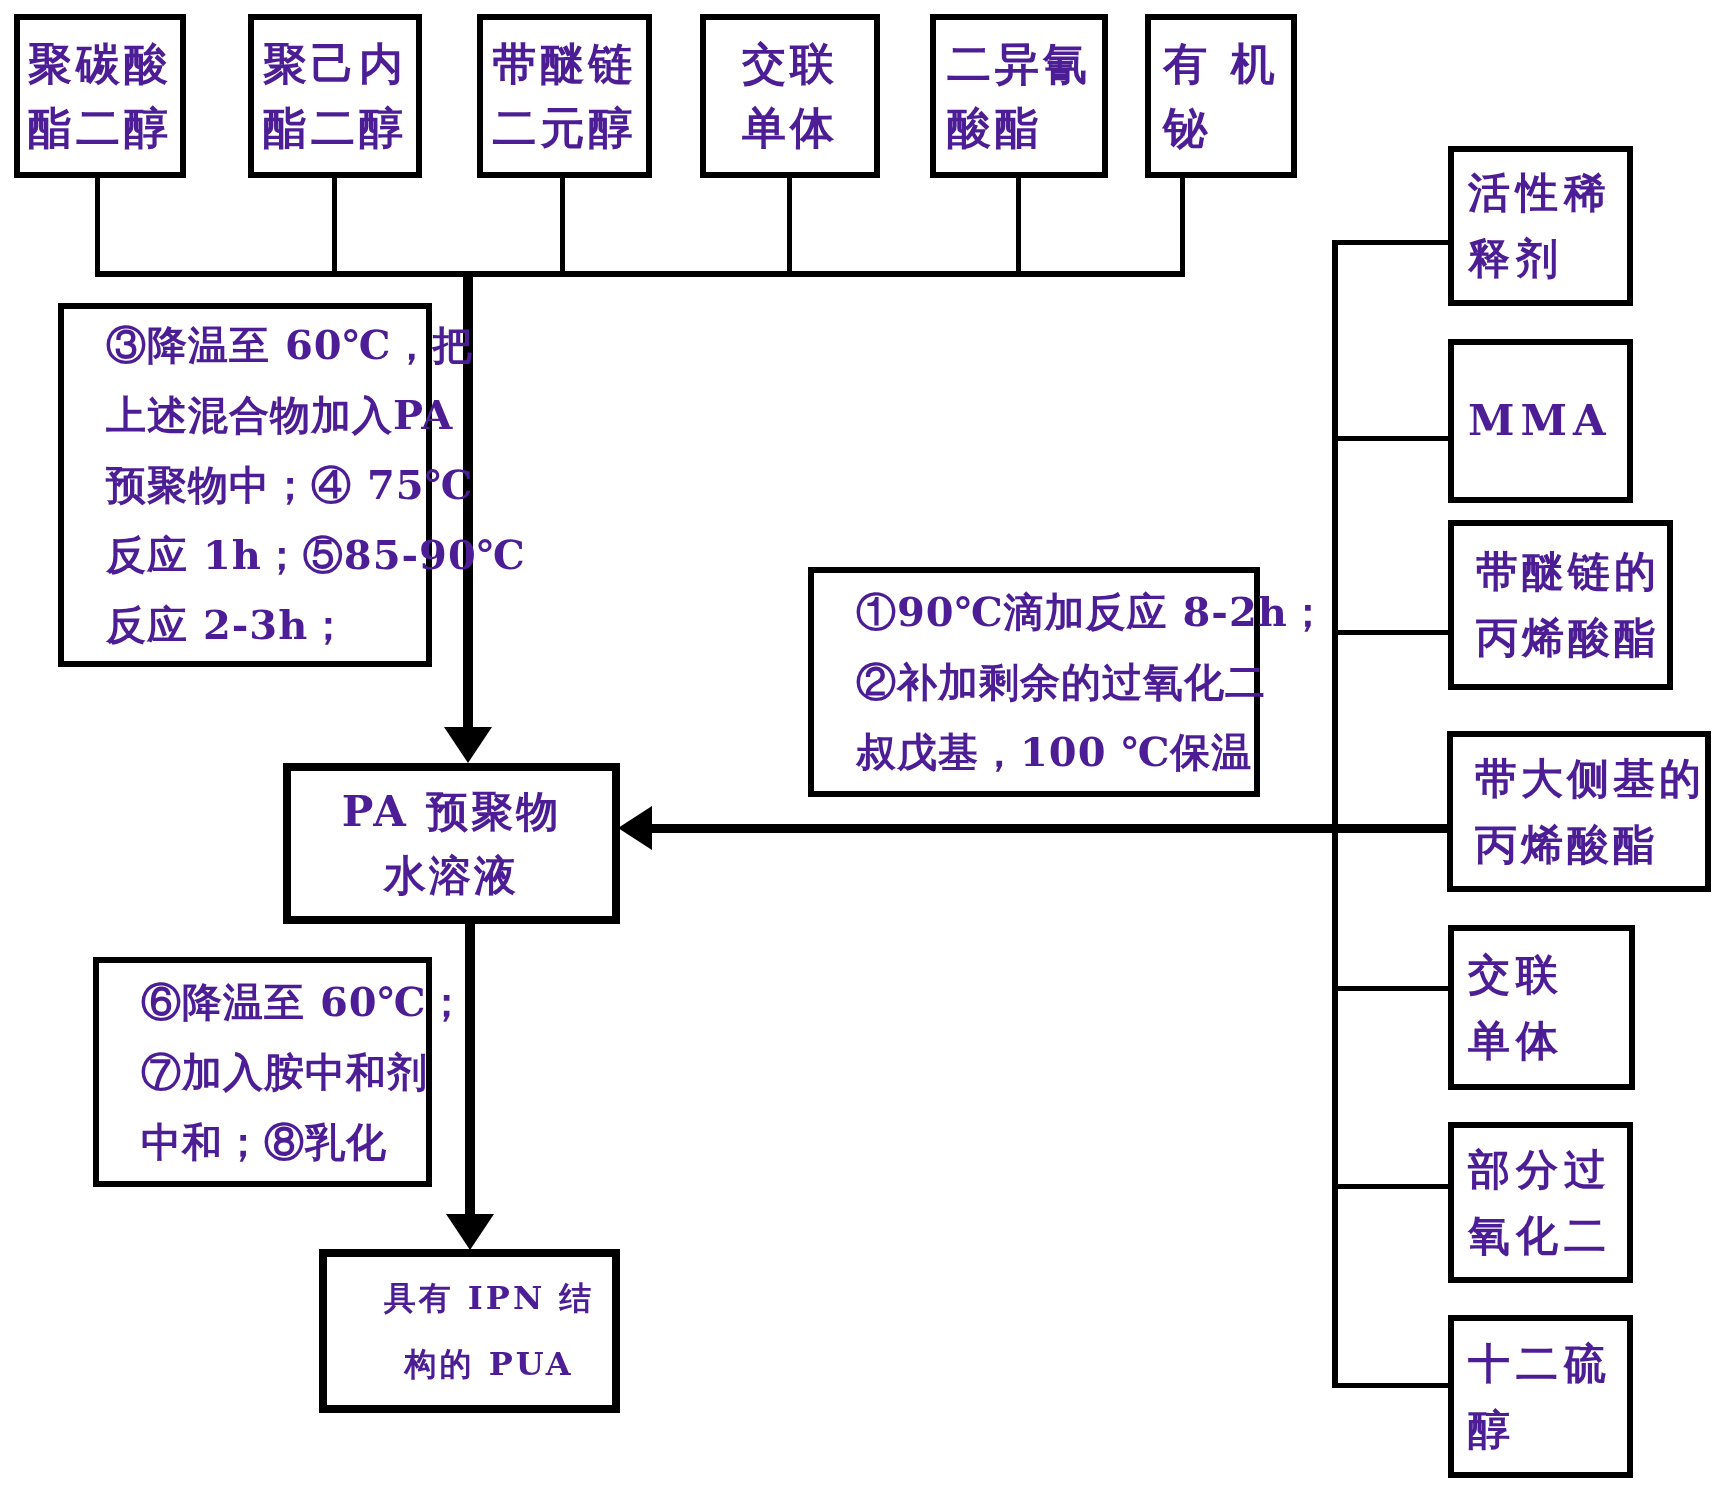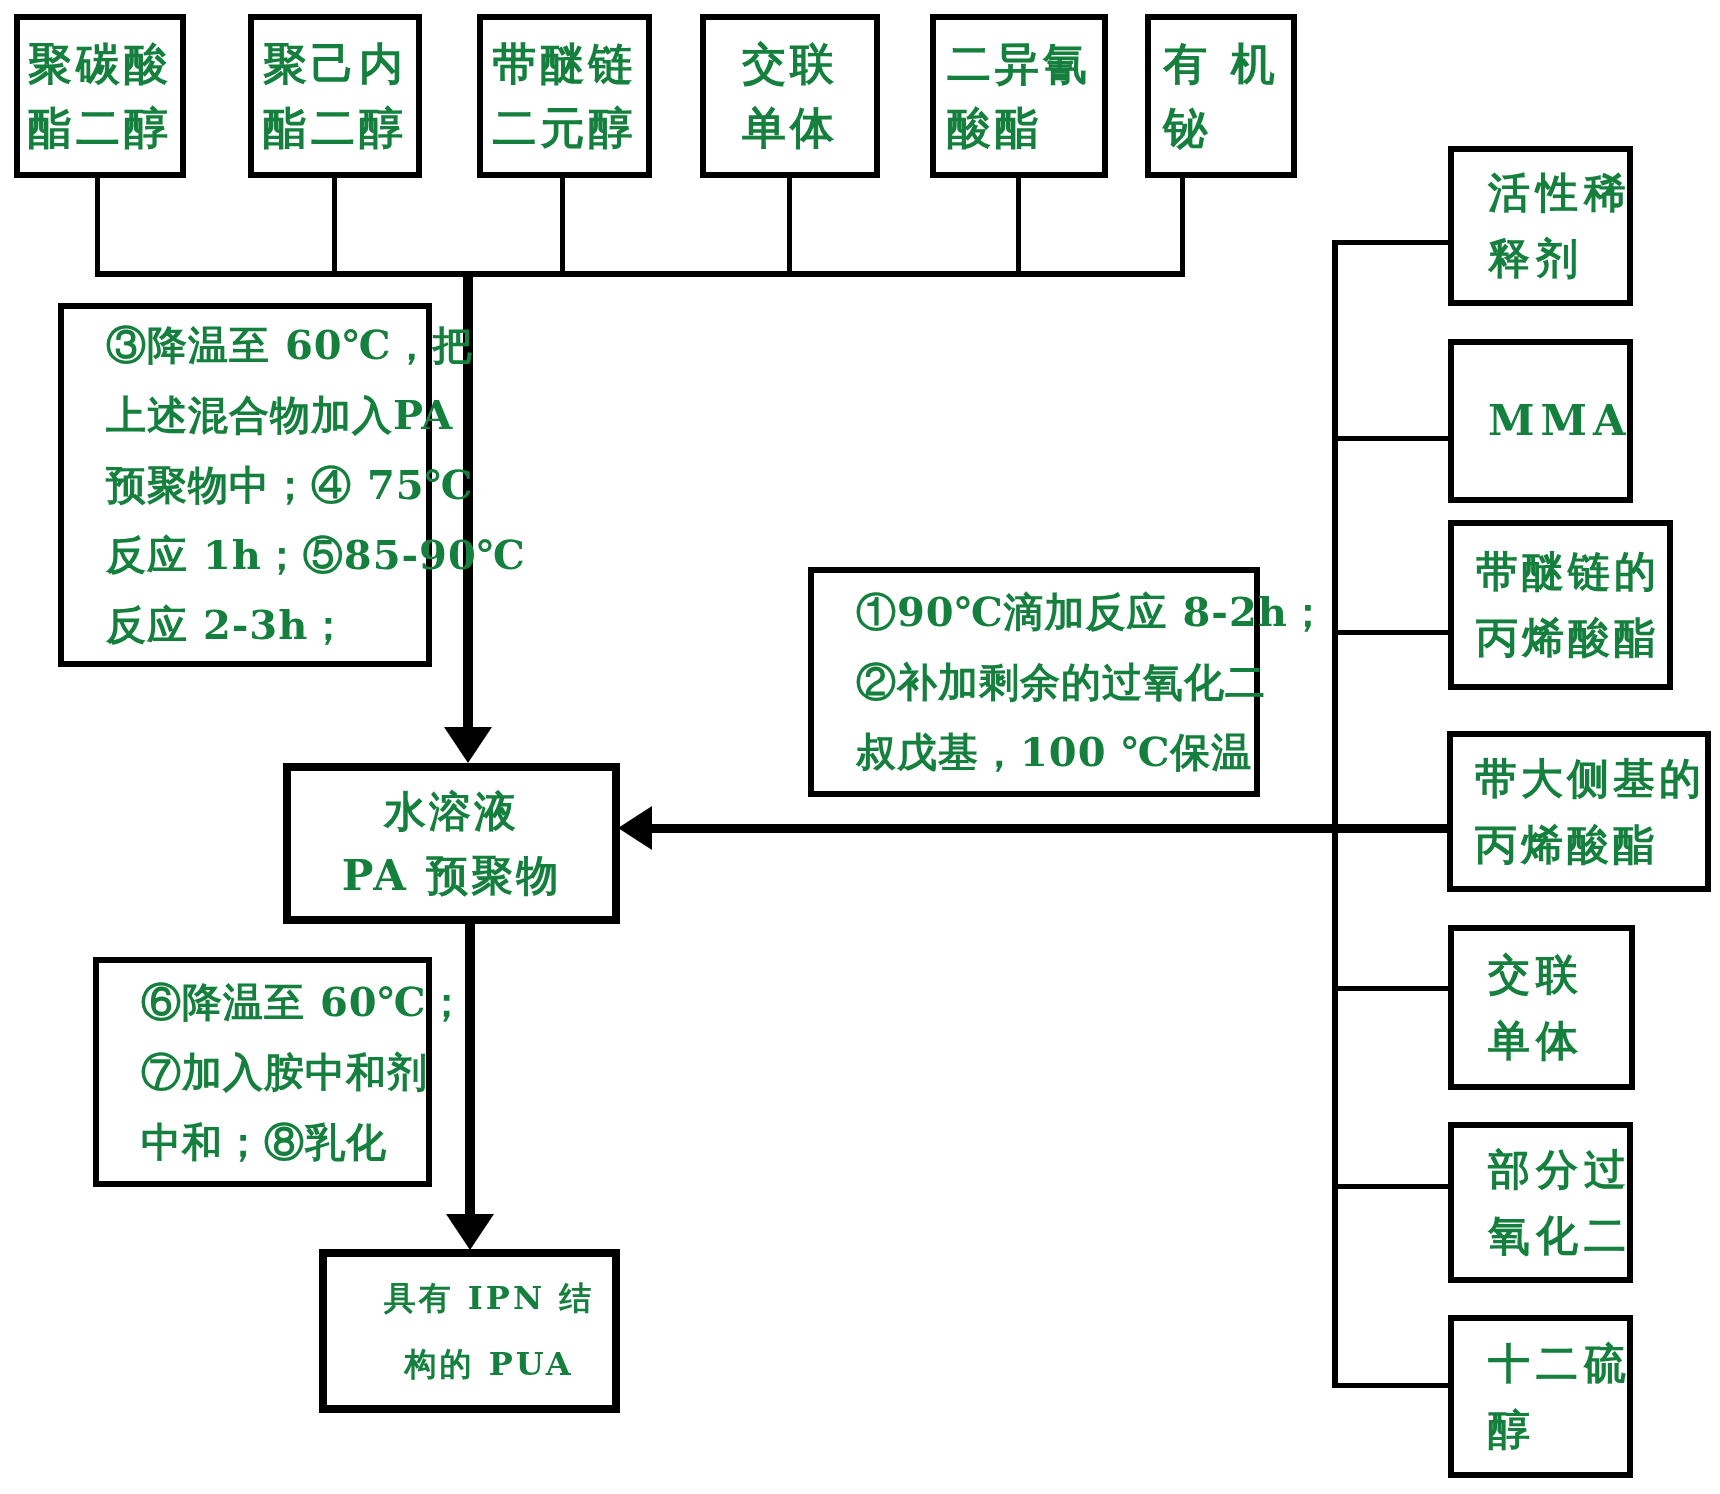--- a/index.html
+++ b/index.html
@@ -2,37 +2,37 @@
 <html><head>
 <meta charset="utf-8">
 <style>
   html,body{margin:0;padding:0;background:#ffffff;}
   .canvas{
     position:relative;
     width:1720px;height:1494px;
     background:#ffffff;
     font-family:"DejaVu Serif","Liberation Serif",serif;
     font-weight:bold;
-    color:#15803d;
+    color:#4c1d95;
     overflow:hidden;
   }
   .box{
     position:absolute;
     background:#ffffff;
     border:6px solid #000;
     box-sizing:border-box;
     display:flex;
     align-items:center;
     justify-content:center;
   }
   .box .txt{text-align:left;}
   .thick{border-width:8px;}
   .top .line{font-size:44px;line-height:64px;letter-spacing:4px;white-space:nowrap;}
   .rbox{justify-content:flex-start;}
-  .rbox .txt{padding-left:34px;}
+  .rbox .txt{padding-left:14px;}
   .rbox .line{font-size:42px;line-height:66px;letter-spacing:6px;white-space:nowrap;}
   .rbox.wide .txt{padding-left:22px;}
   .rbox.wide .line{letter-spacing:4px;}
   .step{justify-content:flex-start;}
   .step .txt{padding-left:26px;padding-right:6px;}
   .step .line{font-size:40px;line-height:70px;letter-spacing:1px;white-space:nowrap;margin-left:16px;}
   .pa .txt,.ipn .txt{text-align:center;width:100%;}
   .pa .line{font-size:42px;line-height:64px;letter-spacing:3px;}
   .ipn .line{font-size:32px;line-height:66px;letter-spacing:3px;margin-left:39px;}
   .hline,.vline{position:absolute;background:#000;}
@@ -116,22 +116,22 @@
   <div class="box step" style="left:808px;top:567px;width:452px;height:230px">
     <div class="txt">
       <div class="line">①90℃滴加反应 8-2h；</div>
       <div class="line">②补加剩余的过氧化二</div>
       <div class="line">叔戊基，100 ℃保温</div>
     </div>
   </div>
 
   <div class="box pa thick" style="left:283px;top:763px;width:337px;height:161px">
     <div class="txt">
+      <div class="line">PA 预聚物</div>
       <div class="line">水溶液</div>
-      <div class="line">PA 预聚物</div>
     </div>
   </div>
 
   <div class="hline" style="left:650px;top:824px;width:797px;height:9px"></div>
   <div class="head-left" style="left:618px;top:806px"></div>
 
   <div class="box step" style="left:93px;top:957px;width:339px;height:230px">
     <div class="txt">
       <div class="line">⑥降温至 60℃；</div>
       <div class="line">⑦加入胺中和剂</div>

